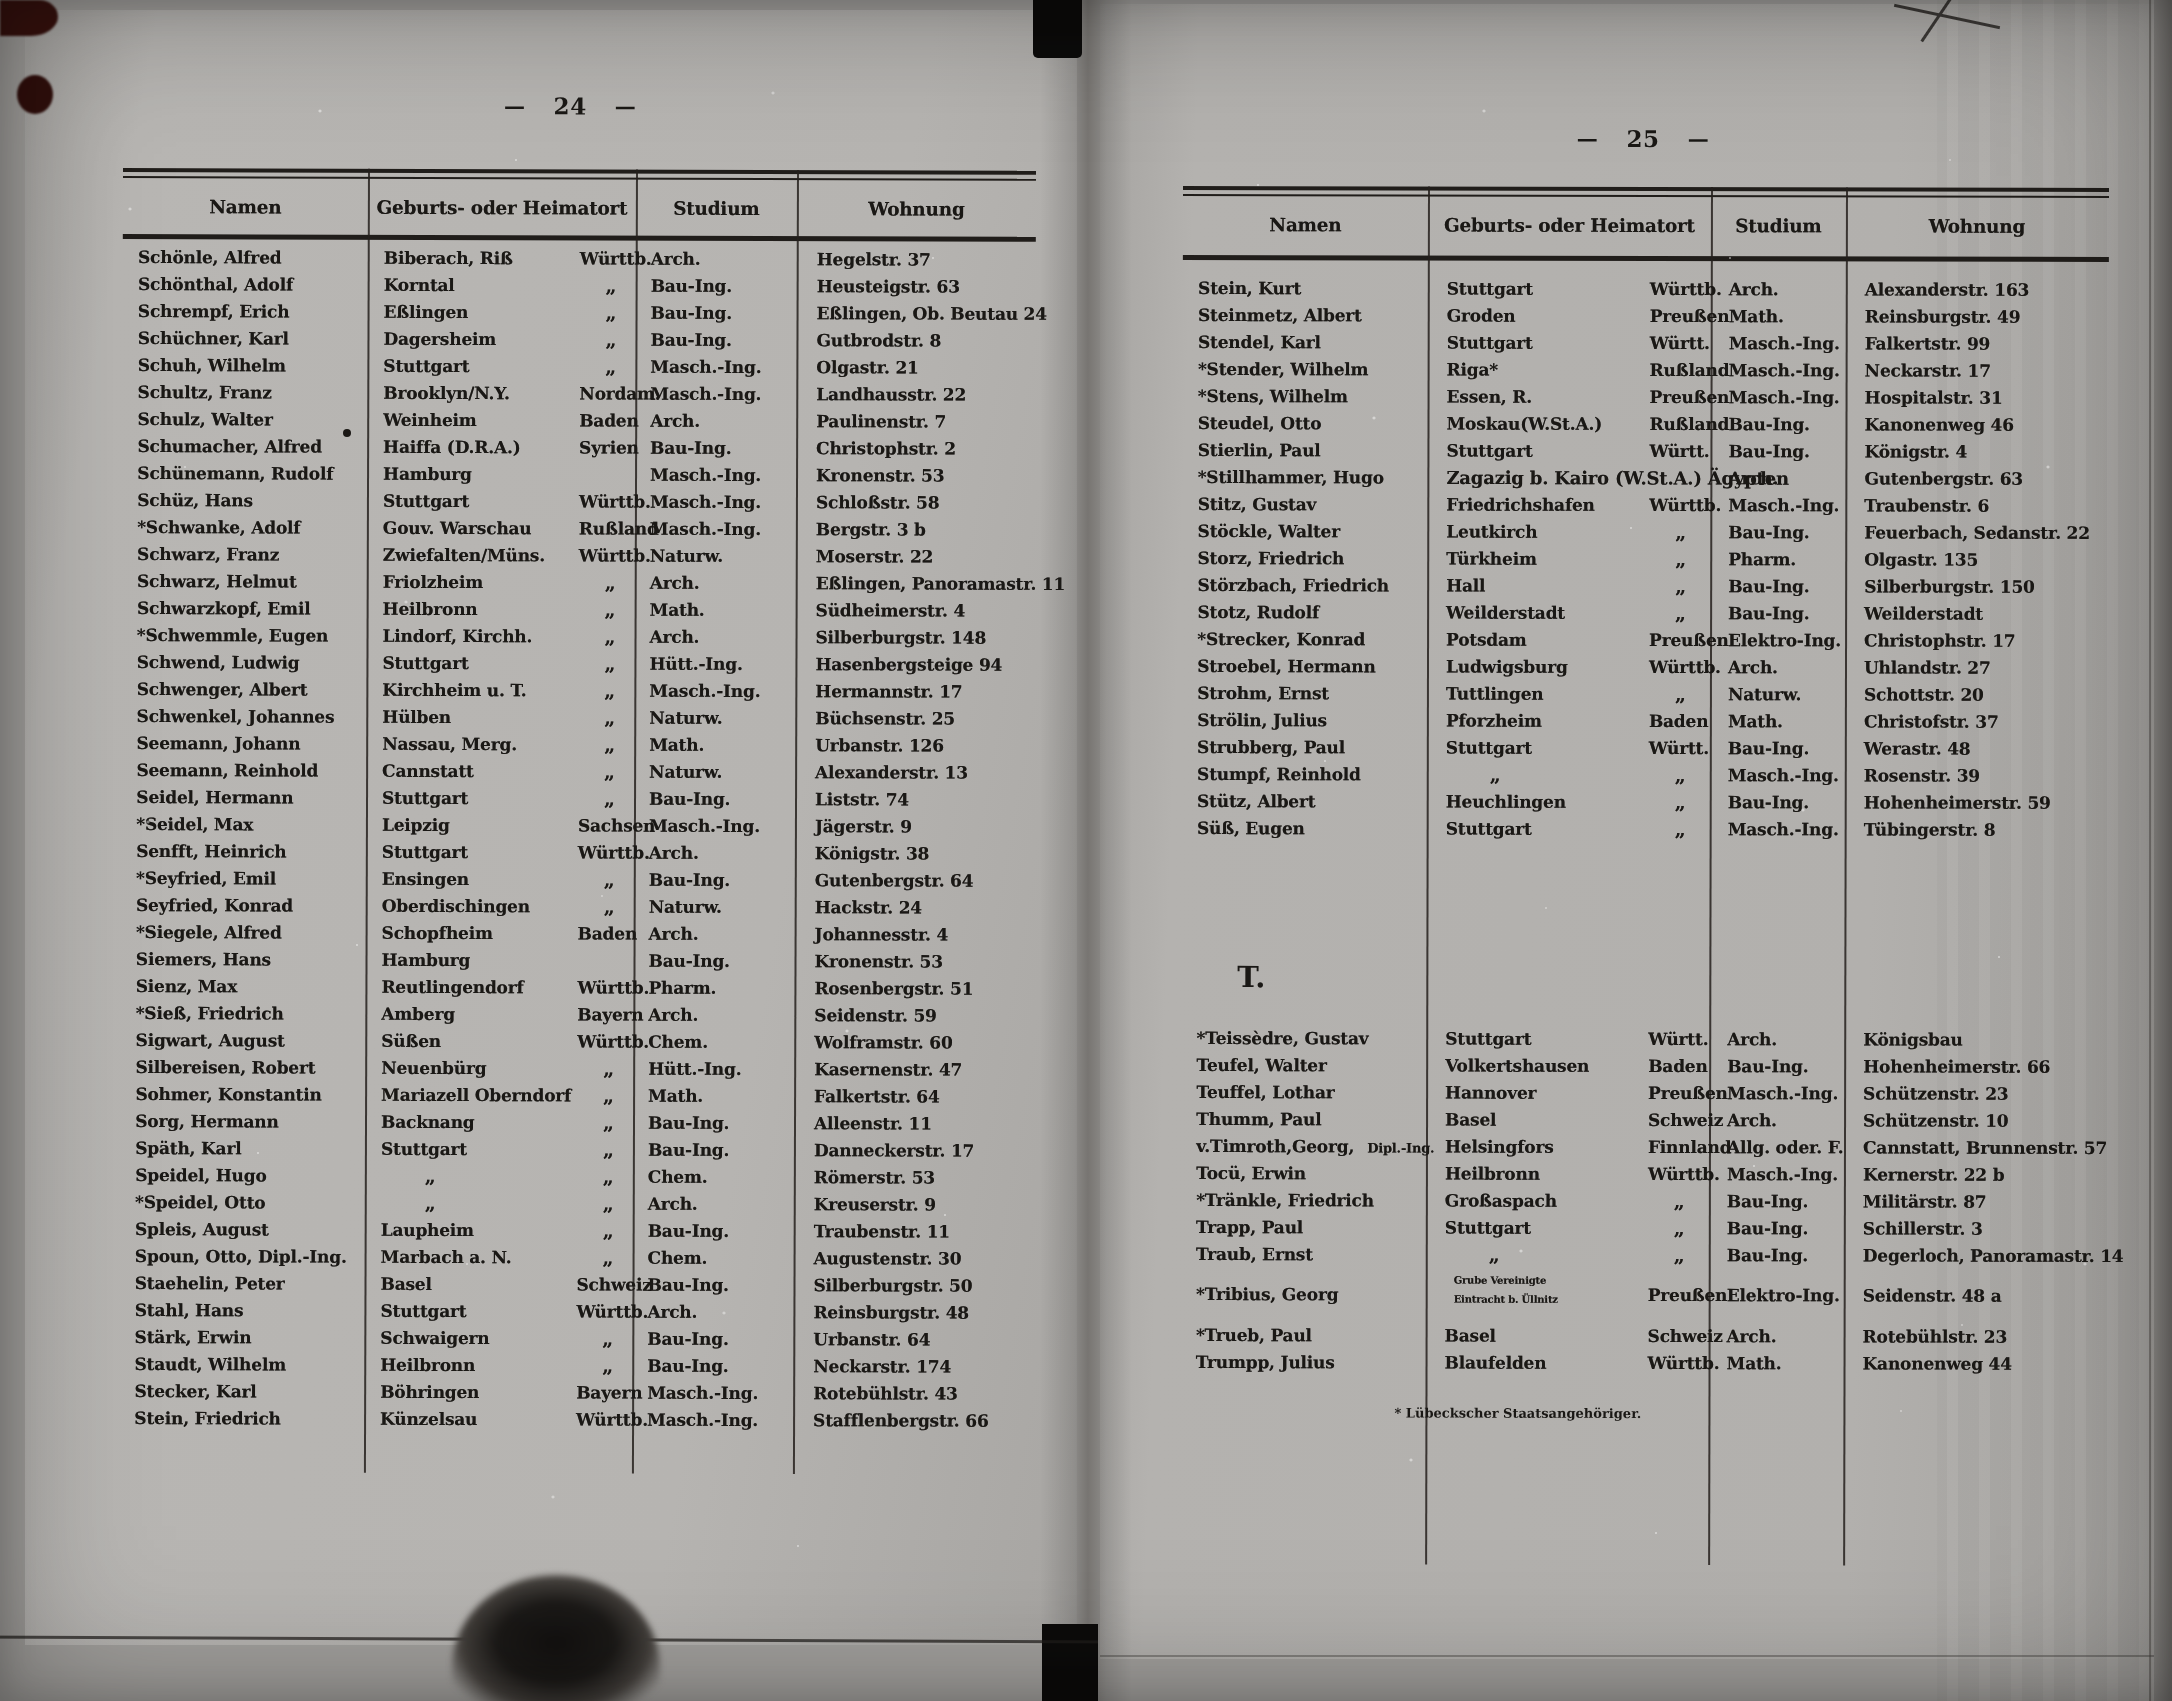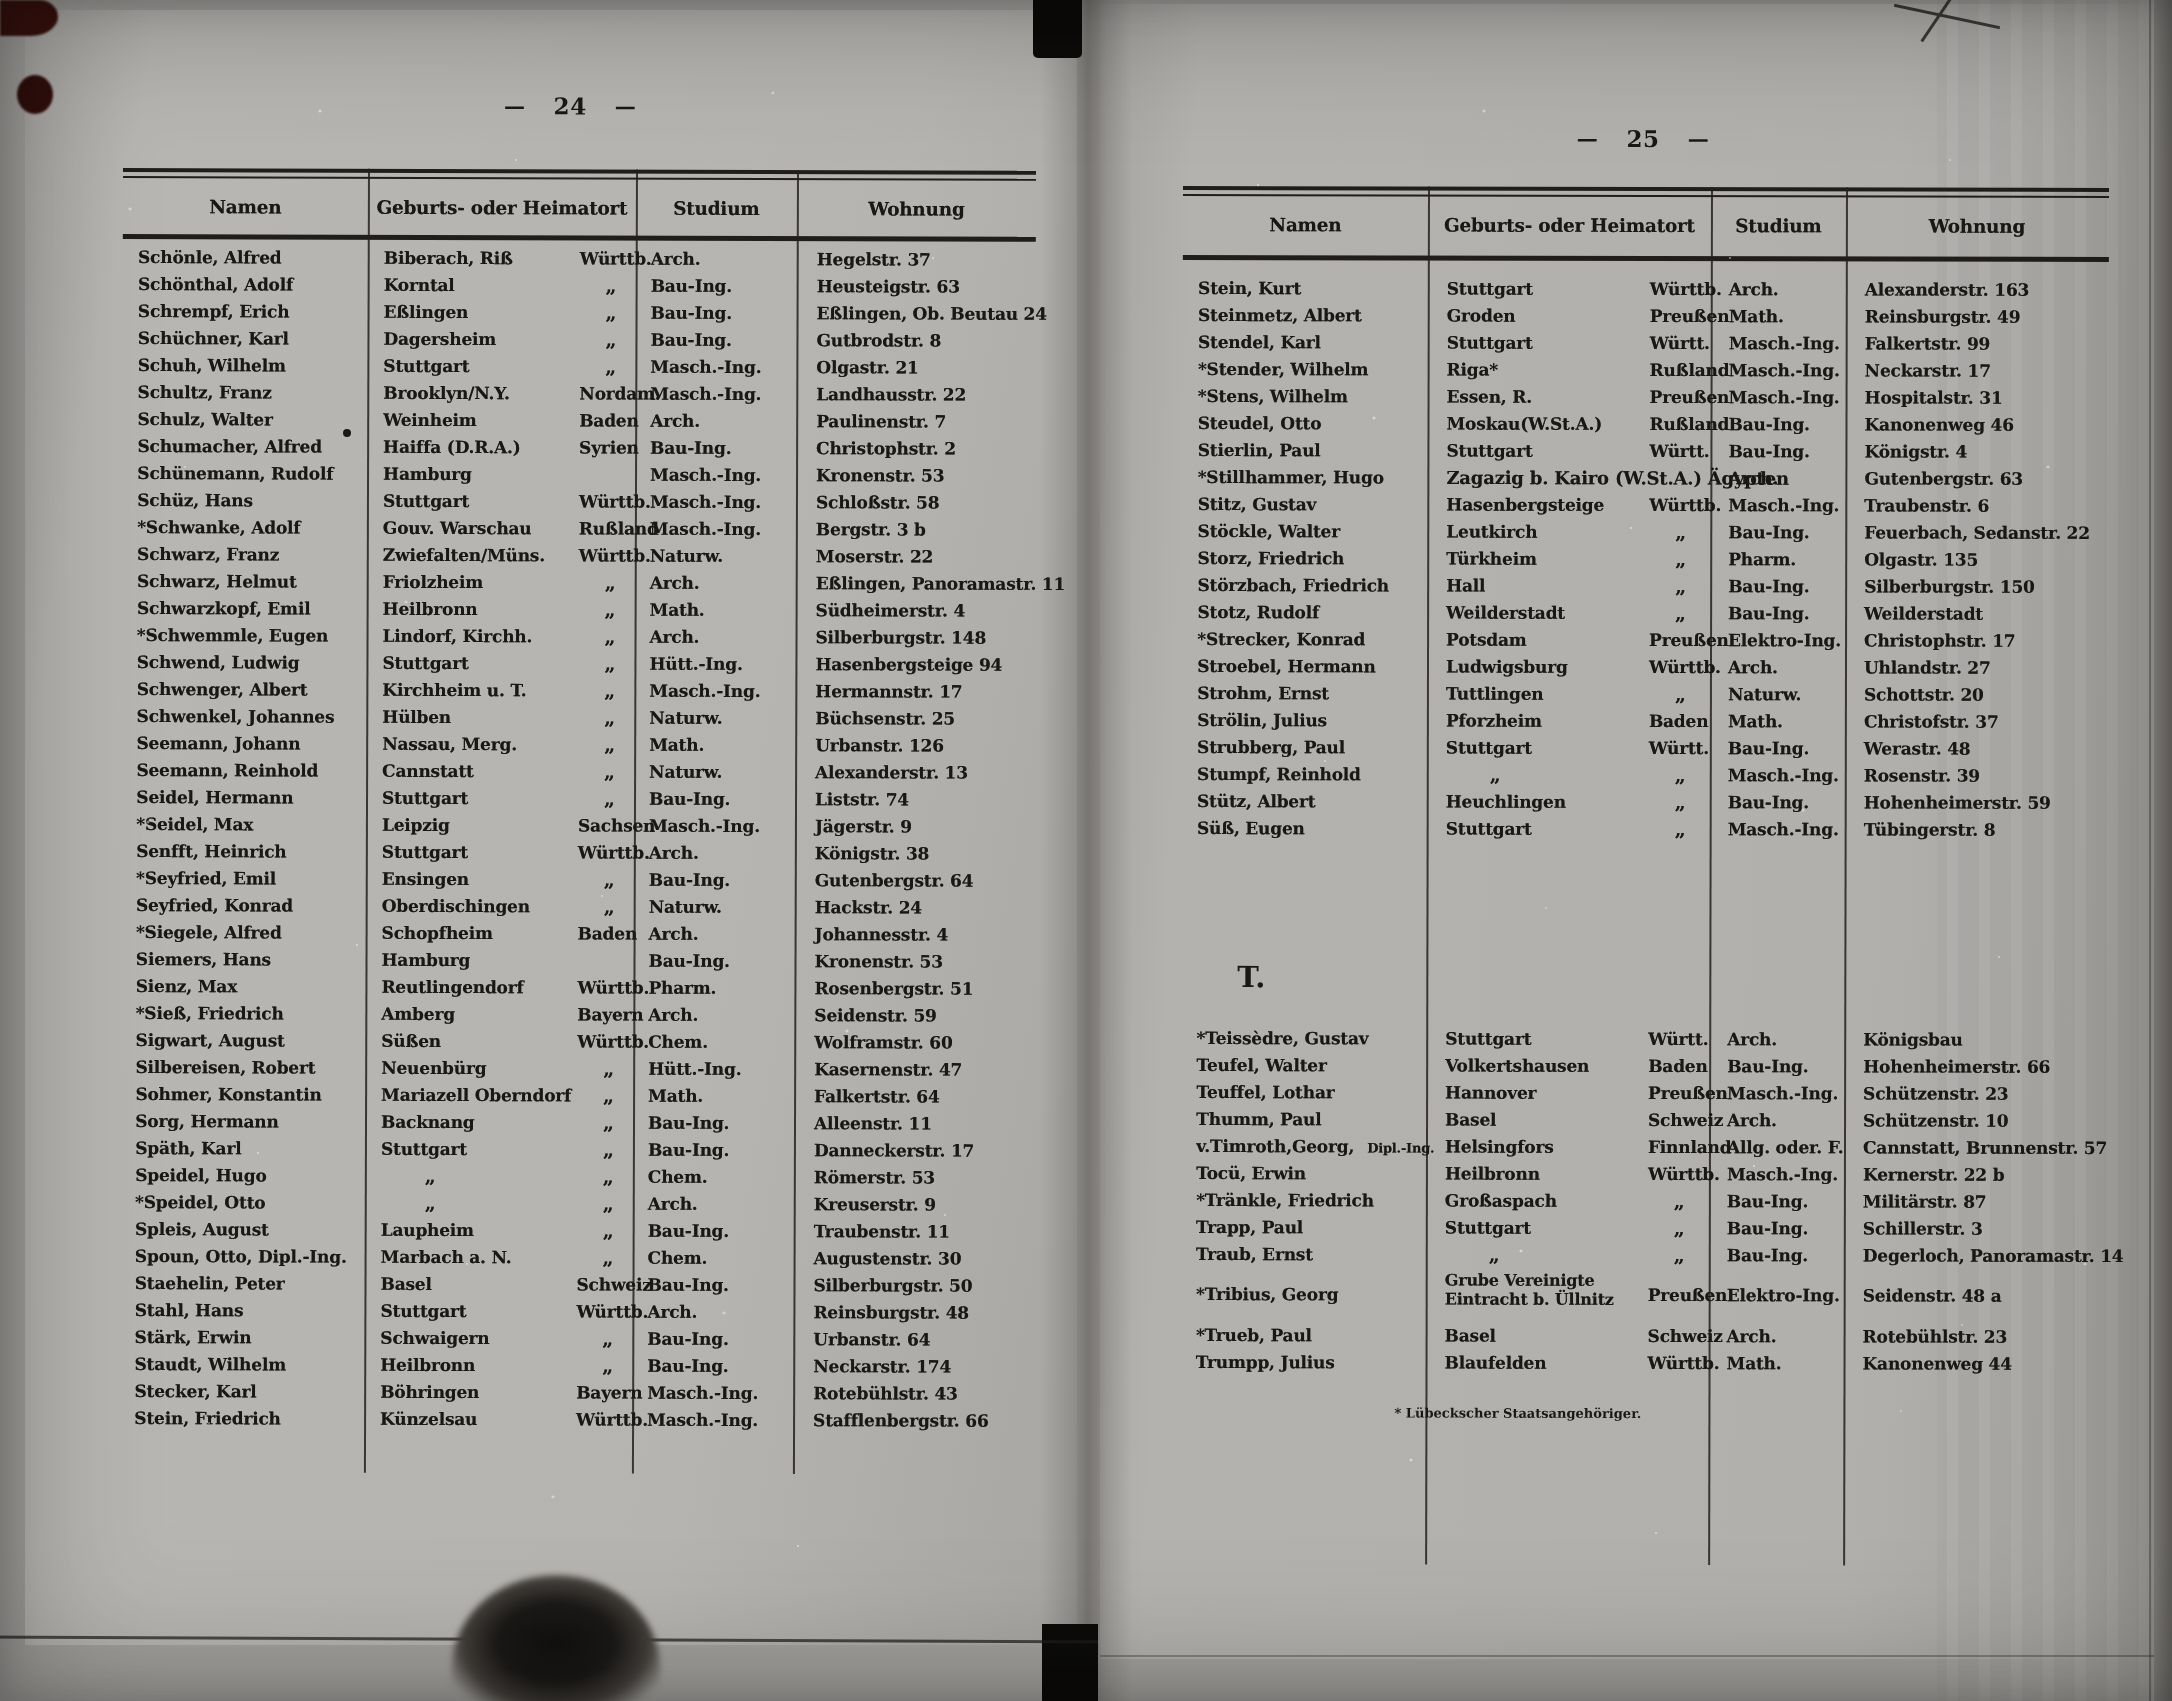--- a/index.html
+++ b/index.html
@@ -80,21 +80,21 @@
   .c-name{left:var(--x-name);}
   .c-name .inner{position:static;}
   .c-name .sfx{position:static;font-size:13px;margin-left:13px;}
   .c-town{left:var(--x-town);}
   .c-land{left:var(--x-land);}
   .c-stud{left:var(--x-stud);}
   .c-wohn{left:var(--x-wohn);}
   .c-town.ditto{left:calc(var(--x-town) + 44px);font-size:19px;}
   .c-land.ditto{left:calc(var(--x-land) + 26px);font-size:19px;}
   .c-town.wide{font-size:18px;letter-spacing:-0.2px;}
-  .c-town.two-line{top:3.1px;transform:none;font-size:16px;line-height:18.4px;}
+  .c-town.two-line{top:3.1px;transform:none;font-size:10px;line-height:18.4px;margin-left:9px;}
   .c-town.two-line span{position:static;display:block;}
 
   #rowsL{left:123px;top:244px;width:913px;--rh:27px;
          --x-name:15.3px;--x-town:261px;--x-land:457px;--x-stud:528px;--x-wohn:694px;}
   #rowsR{left:1183px;top:275px;width:926px;--rh:27px;
          --x-name:15.3px;--x-town:264px;--x-land:467px;--x-stud:546px;--x-wohn:682px;}
   #rowsT{left:1183px;top:1025px;width:926px;--rh:27px;
          --x-name:15.3px;--x-town:264px;--x-land:467px;--x-stud:546px;--x-wohn:682px;}
 </style>
 </head>
@@ -500,21 +500,21 @@
           <span class="cell c-wohn">Königstr. 4</span>
         </div>
         <div class="row">
           <span class="cell c-name"><span class="inner">*Stillhammer, Hugo</span></span>
           <span class="cell c-town wide">Zagazig b. Kairo (W.St.A.) Ägypten</span>
           <span class="cell c-stud">Arch.</span>
           <span class="cell c-wohn">Gutenbergstr. 63</span>
         </div>
         <div class="row">
           <span class="cell c-name"><span class="inner">Stitz, Gustav</span></span>
-          <span class="cell c-town">Hasenbergsteige</span>
+          <span class="cell c-town">Friedrichshafen</span>
           <span class="cell c-land">Württb.</span>
           <span class="cell c-stud">Masch.-Ing.</span>
           <span class="cell c-wohn">Traubenstr. 6</span>
         </div>
         <div class="row">
           <span class="cell c-name"><span class="inner">Stöckle, Walter</span></span>
           <span class="cell c-town">Leutkirch</span>
           <span class="cell c-land ditto">„</span>
           <span class="cell c-stud">Bau-Ing.</span>
           <span class="cell c-wohn">Feuerbach, Sedanstr. 22</span>

